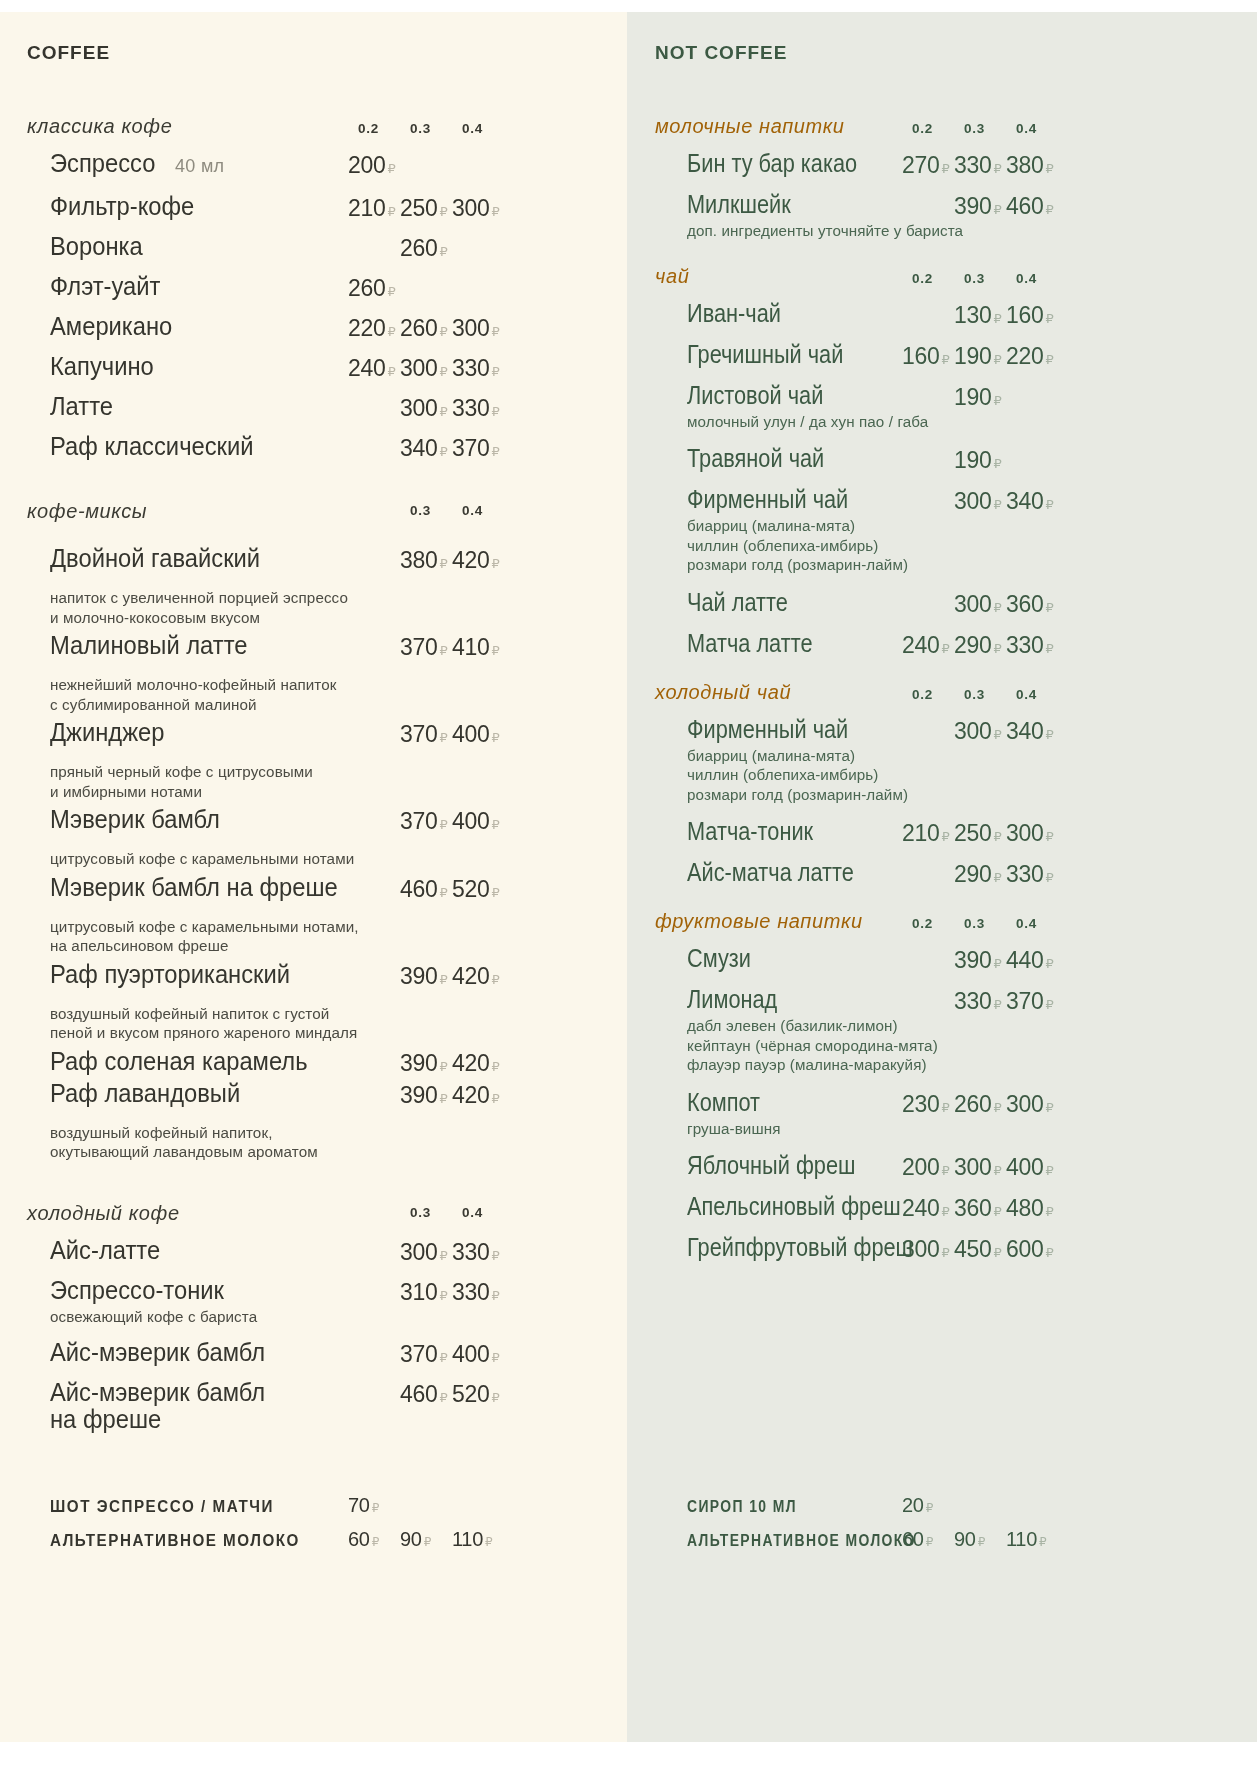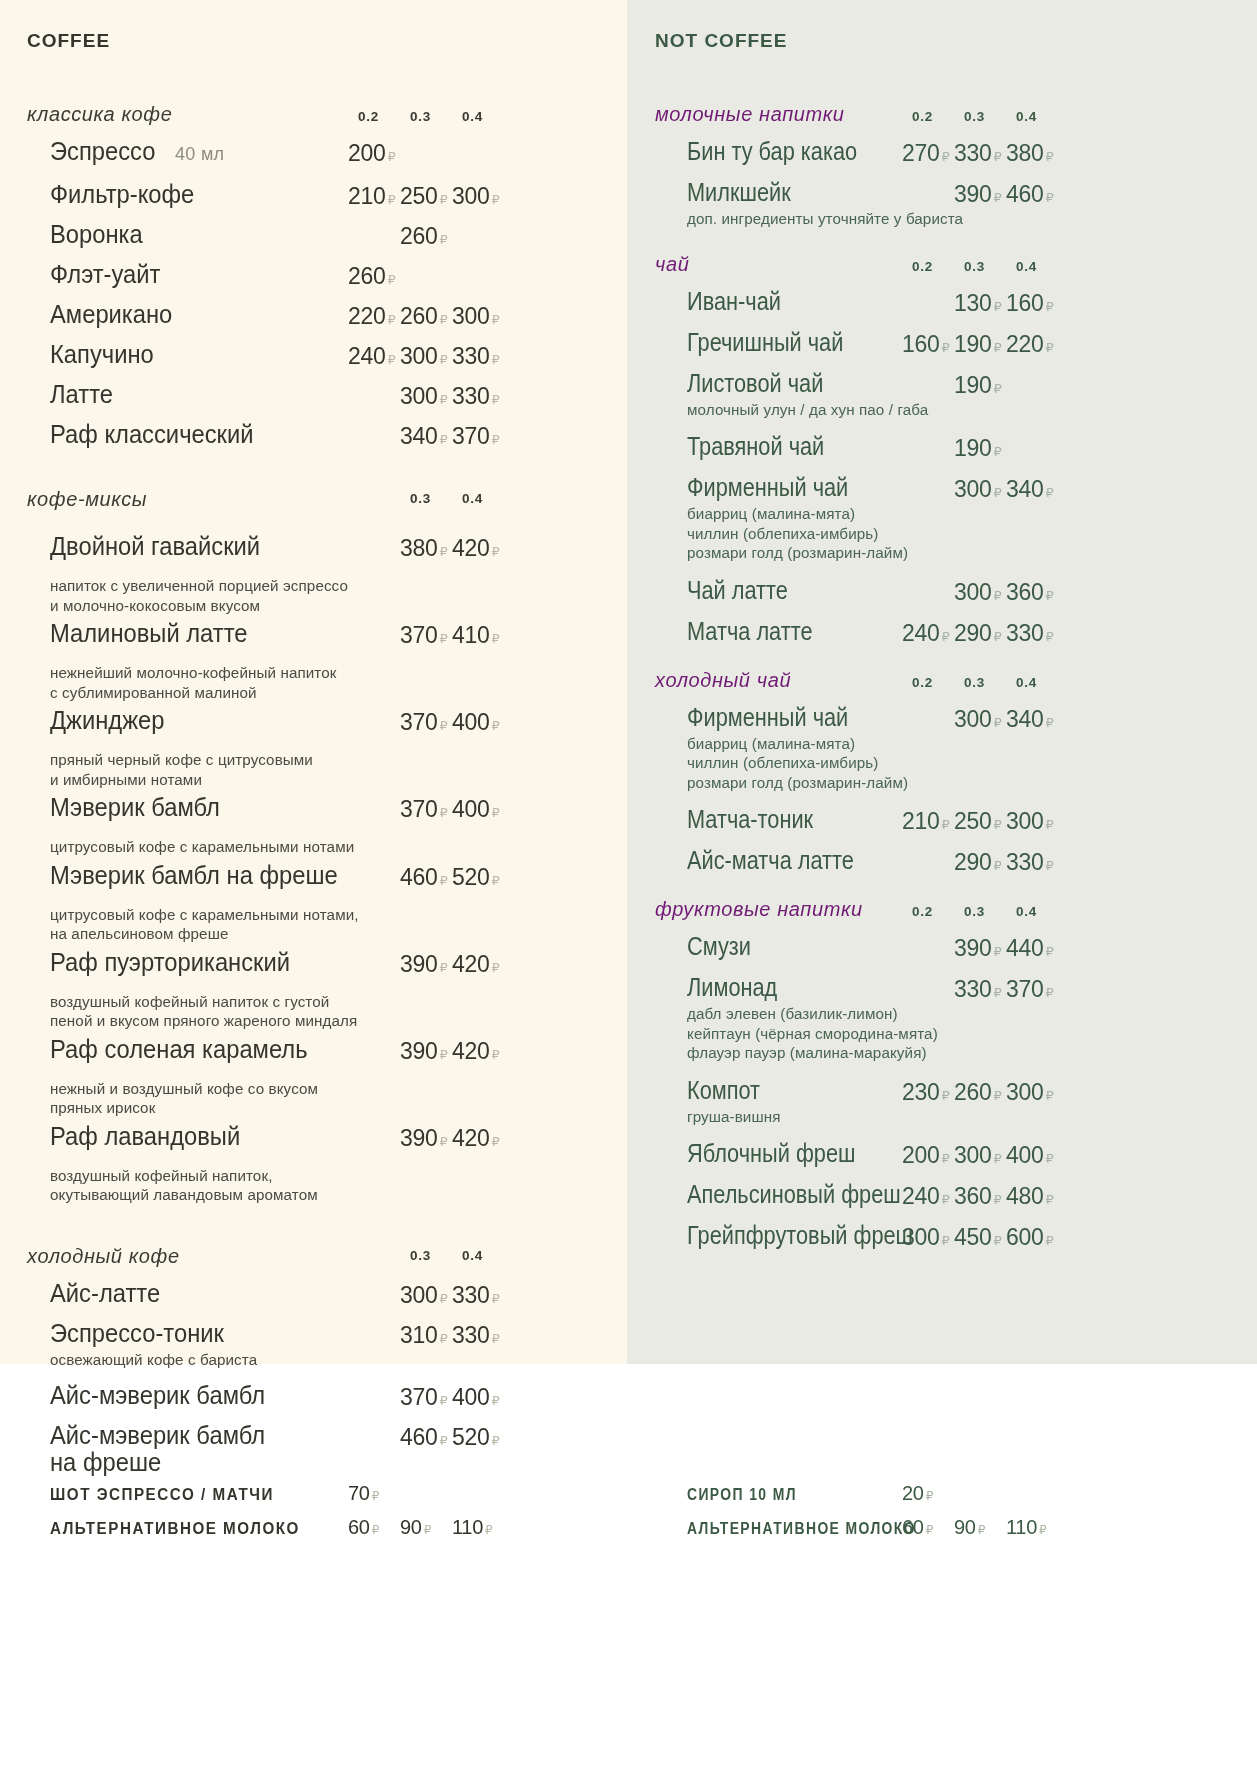--- a/index.html
+++ b/index.html
@@ -1,35 +1,35 @@
 <!DOCTYPE html>
 <html style="--cream: #FBF7EB; --sage: #E8EAE3; --ink: #35352E; --green: #3C5943;"><head>
 <meta charset="utf-8">
 <style>
   html,body{margin:0;padding:0;}
   body{
     width:1257px;height:1791px;position:relative;
     font-family:"Liberation Sans","DejaVu Sans",sans-serif;
     -webkit-font-smoothing:antialiased;
   }
-  .panel{position:absolute;top:0;height:1364px;box-sizing:border-box;}
+  .panel{position:absolute;top:12px;height:1730px;box-sizing:border-box;}
   #panel-left{left:0;width:627px;background:var(--cream,#FBF7EB);padding:30px 123px 0 27px;}
   #panel-right{left:627px;width:630px;background:var(--sage,#E8EAE3);padding:30px 199px 0 28px;}
 
   .panel-title{font-size:19px;line-height:22px;font-weight:600;letter-spacing:1px;margin-bottom:49px;}
   #panel-left .panel-title{color:var(--ink,#35352E);}
   #panel-right .panel-title{color:var(--green,#3C5943);}
 
   #panel-left  .section{margin-bottom:38px;}
   #panel-right .section{margin-bottom:22px;}
 
   .section-head{display:flex;align-items:baseline;margin-bottom:11px;}
   .section-title{flex:1;font-style:italic;font-size:20px;line-height:26px;letter-spacing:0.6px;}
   #panel-left  .section-title{color:#3B3B33;}
-  #panel-right .section-title{color:#701a75;}
+  #panel-right .section-title{color:#a16207;}
 
   .sizes,.prices{display:flex;width:156px;flex-shrink:0;}
   .size-cell{width:52px;box-sizing:border-box;padding-left:10px;font-size:13.5px;font-weight:700;letter-spacing:0.8px;}
   #panel-left  .size-cell{color:#3A3A32;}
   #panel-right .size-cell{color:#3B5943;}
 
   .item{margin-bottom:13px;}
   #panel-right .item{margin-bottom:14px;}
   .row{display:flex;align-items:flex-start;}
   .name-wrap{flex:1;min-width:0;}
@@ -384,24 +384,20 @@
               <div class="price-cell">
                 <span class="price-val">390</span>
                 <span class="price-cur">₽</span>
               </div>
               <div class="price-cell">
                 <span class="price-val">420</span>
                 <span class="price-cur">₽</span>
               </div>
             </div>
           </div>
-          <div class="item-desc">
-            <div class="desc-line">нежный и воздушный кофе со вкусом</div>
-            <div class="desc-line">пряных ирисок</div>
-          </div>
         </div>
         <div class="item">
           <div class="row">
             <div class="name-wrap">
               <div class="item-name"><span class="squeeze">Раф лавандовый</span></div>
             </div>
             <div class="prices">
               <div class="price-cell"></div>
               <div class="price-cell">
                 <span class="price-val">390</span>

